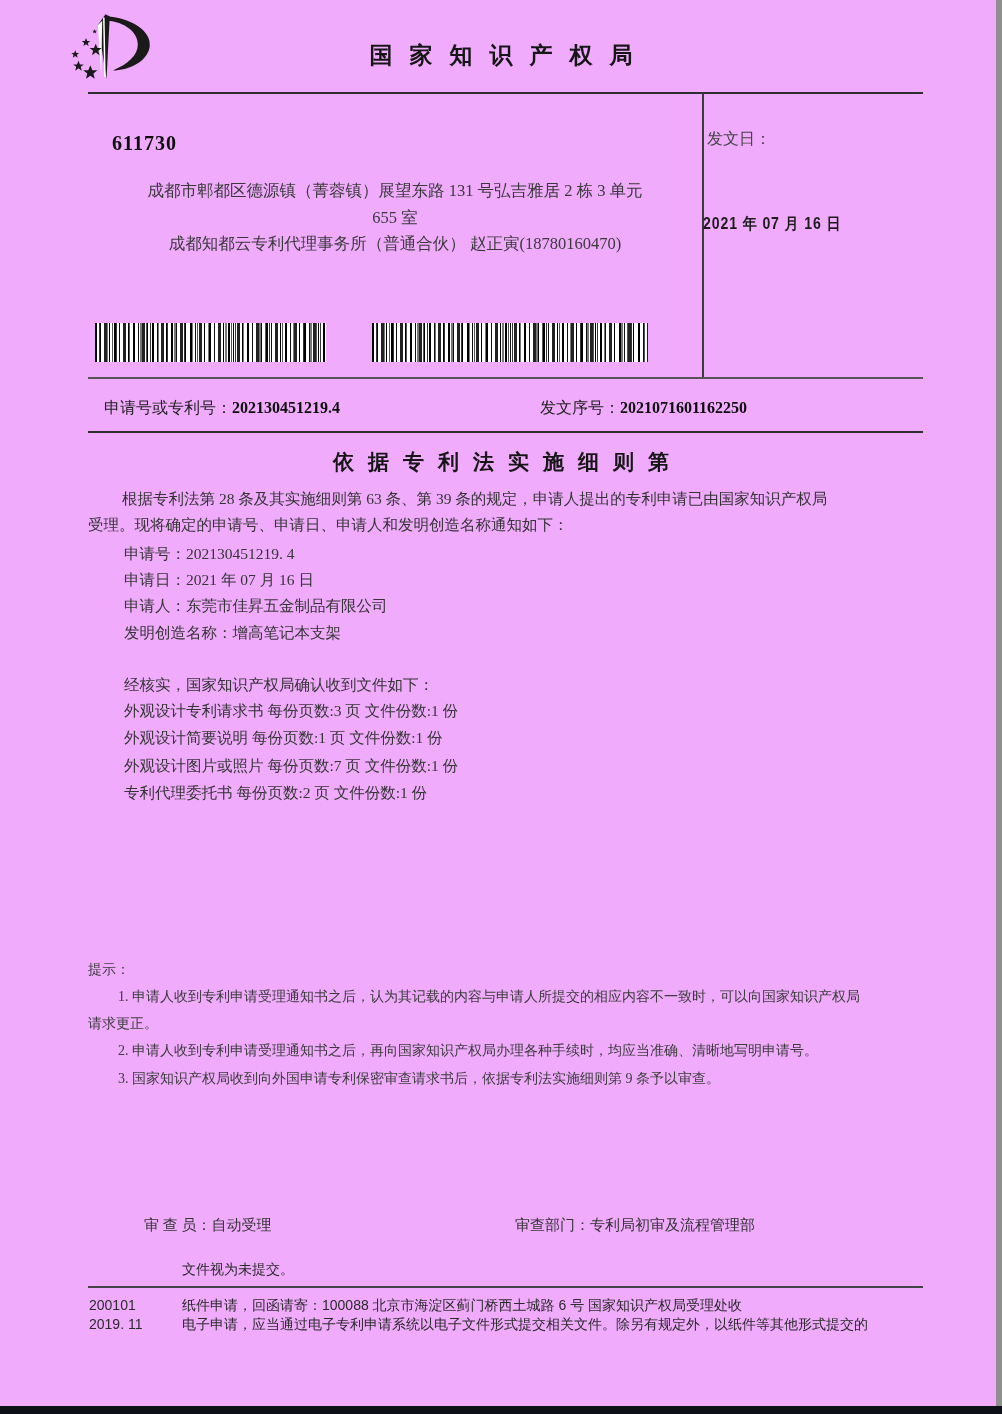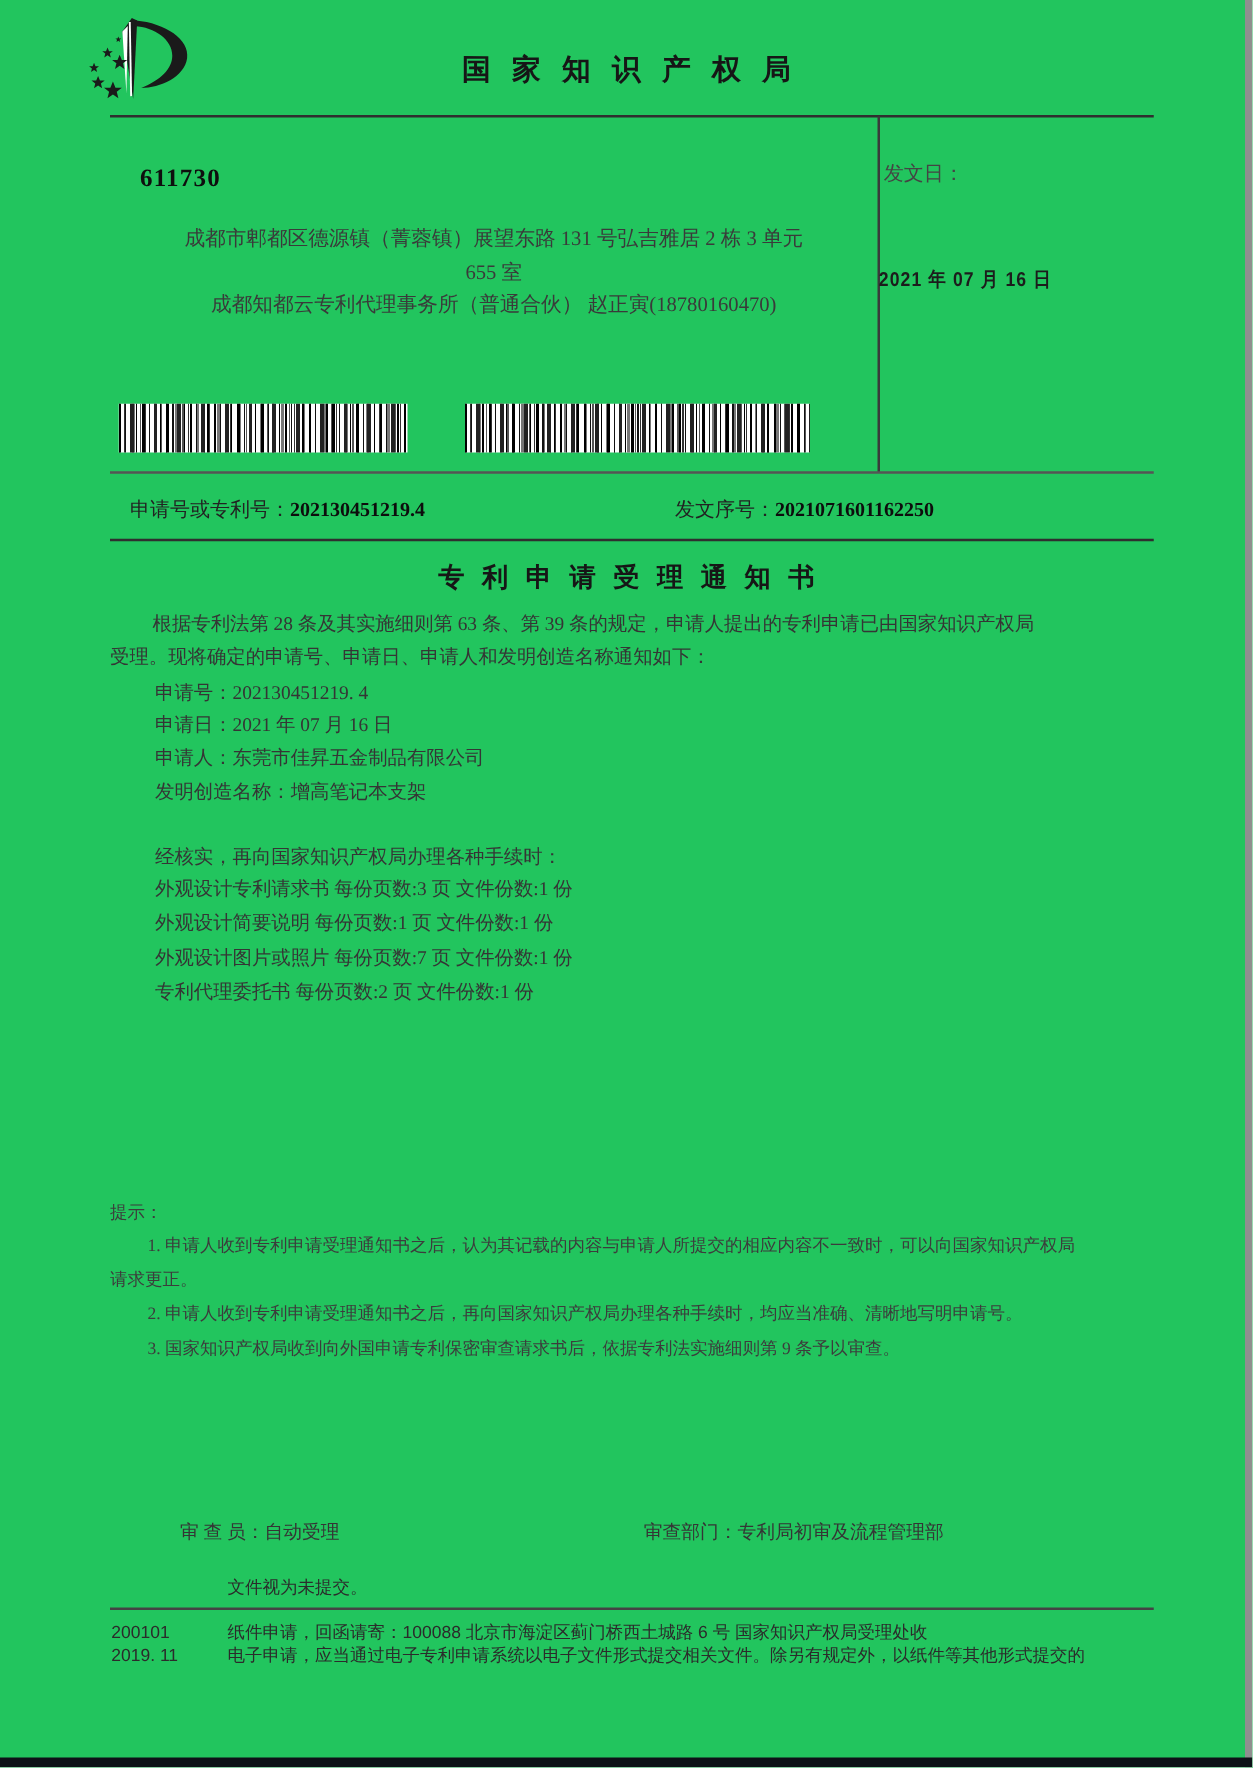--- a/index.html
+++ b/index.html
@@ -1,16 +1,16 @@
 <!DOCTYPE html>
 <html><head>
 <meta charset="utf-8">
 <style>
   html,body{margin:0;padding:0;background:#fff;}
-  .page{position:relative;width:1002px;height:1414px;background:#22c55e;overflow:hidden;
+  .page{position:relative;width:1002px;height:1414px;background:#f0abfc;overflow:hidden;
         font-family:"Liberation Serif","DejaVu Serif",serif;color:#2f2f2f;}
   .abs{position:absolute;}
   .rule{position:absolute;background:#2f2f2f;}
   .sans{font-family:"Liberation Sans","DejaVu Sans",sans-serif;}
   
   .header-title{left:0;right:0;top:40px;text-align:center;font-size:23px;font-weight:bold;color:#161616;}
   .header-title span{letter-spacing:17px;margin-right:-17px;}
   
   .mail-code{left:112px;top:132px;font-size:20px;font-weight:bold;color:#0e0e0e;letter-spacing:1px;}
   .addr{left:92px;width:606px;text-align:center;font-size:16.5px;color:#3a3a3a;}
@@ -86,32 +86,32 @@
   <div class="abs meta" style="left:104px;">
     <span>申请号或专利号：</span><b>202130451219.4</b>
   </div>
   <div class="abs meta" style="left:540px;">
     <span>发文序号：</span><b>2021071601162250</b>
   </div>
 
   <div class="rule" style="left:88px;top:431px;width:835px;height:2px;"></div>
 
   <div class="abs notice-title">
-    <span>专利申请受理通知书</span>
+    <span>依据专利法实施细则第</span>
   </div>
 
   <div class="abs body-line" style="left:88px;top:489px;width:838px;text-indent:34px;">根据专利法第 28 条及其实施细则第 63 条、第 39 条的规定，申请人提出的专利申请已由国家知识产权局</div>
   <div class="abs body-line" style="left:88px;top:515px;width:838px;">受理。现将确定的申请号、申请日、申请人和发明创造名称通知如下：</div>
 
   <div class="abs body-line" style="left:124px;top:544px;">申请号：202130451219. 4</div>
   <div class="abs body-line" style="left:124px;top:570px;">申请日：2021 年 07 月 16 日</div>
   <div class="abs body-line" style="left:124px;top:596px;">申请人：东莞市佳昇五金制品有限公司</div>
   <div class="abs body-line" style="left:124px;top:623px;">发明创造名称：增高笔记本支架</div>
 
-  <div class="abs body-line" style="left:124px;top:675px;">经核实，再向国家知识产权局办理各种手续时：</div>
+  <div class="abs body-line" style="left:124px;top:675px;">经核实，国家知识产权局确认收到文件如下：</div>
   <div class="abs body-line" style="left:124px;top:701px;">外观设计专利请求书 每份页数:3 页  文件份数:1 份</div>
   <div class="abs body-line" style="left:124px;top:728px;">外观设计简要说明  每份页数:1 页  文件份数:1 份</div>
   <div class="abs body-line" style="left:124px;top:756px;">外观设计图片或照片  每份页数:7 页  文件份数:1 份</div>
   <div class="abs body-line" style="left:124px;top:783px;">专利代理委托书  每份页数:2 页  文件份数:1 份</div>
 
   <div class="abs tip" style="left:88px;top:961px;">提示：</div>
   <div class="abs tip" style="left:118px;top:988px;width:808px;">1. 申请人收到专利申请受理通知书之后，认为其记载的内容与申请人所提交的相应内容不一致时，可以向国家知识产权局</div>
   <div class="abs tip" style="left:88px;top:1015px;">请求更正。</div>
   <div class="abs tip" style="left:118px;top:1042px;width:808px;">2. 申请人收到专利申请受理通知书之后，再向国家知识产权局办理各种手续时，均应当准确、清晰地写明申请号。</div>
   <div class="abs tip" style="left:118px;top:1070px;width:808px;">3. 国家知识产权局收到向外国申请专利保密审查请求书后，依据专利法实施细则第 9 条予以审查。</div>

